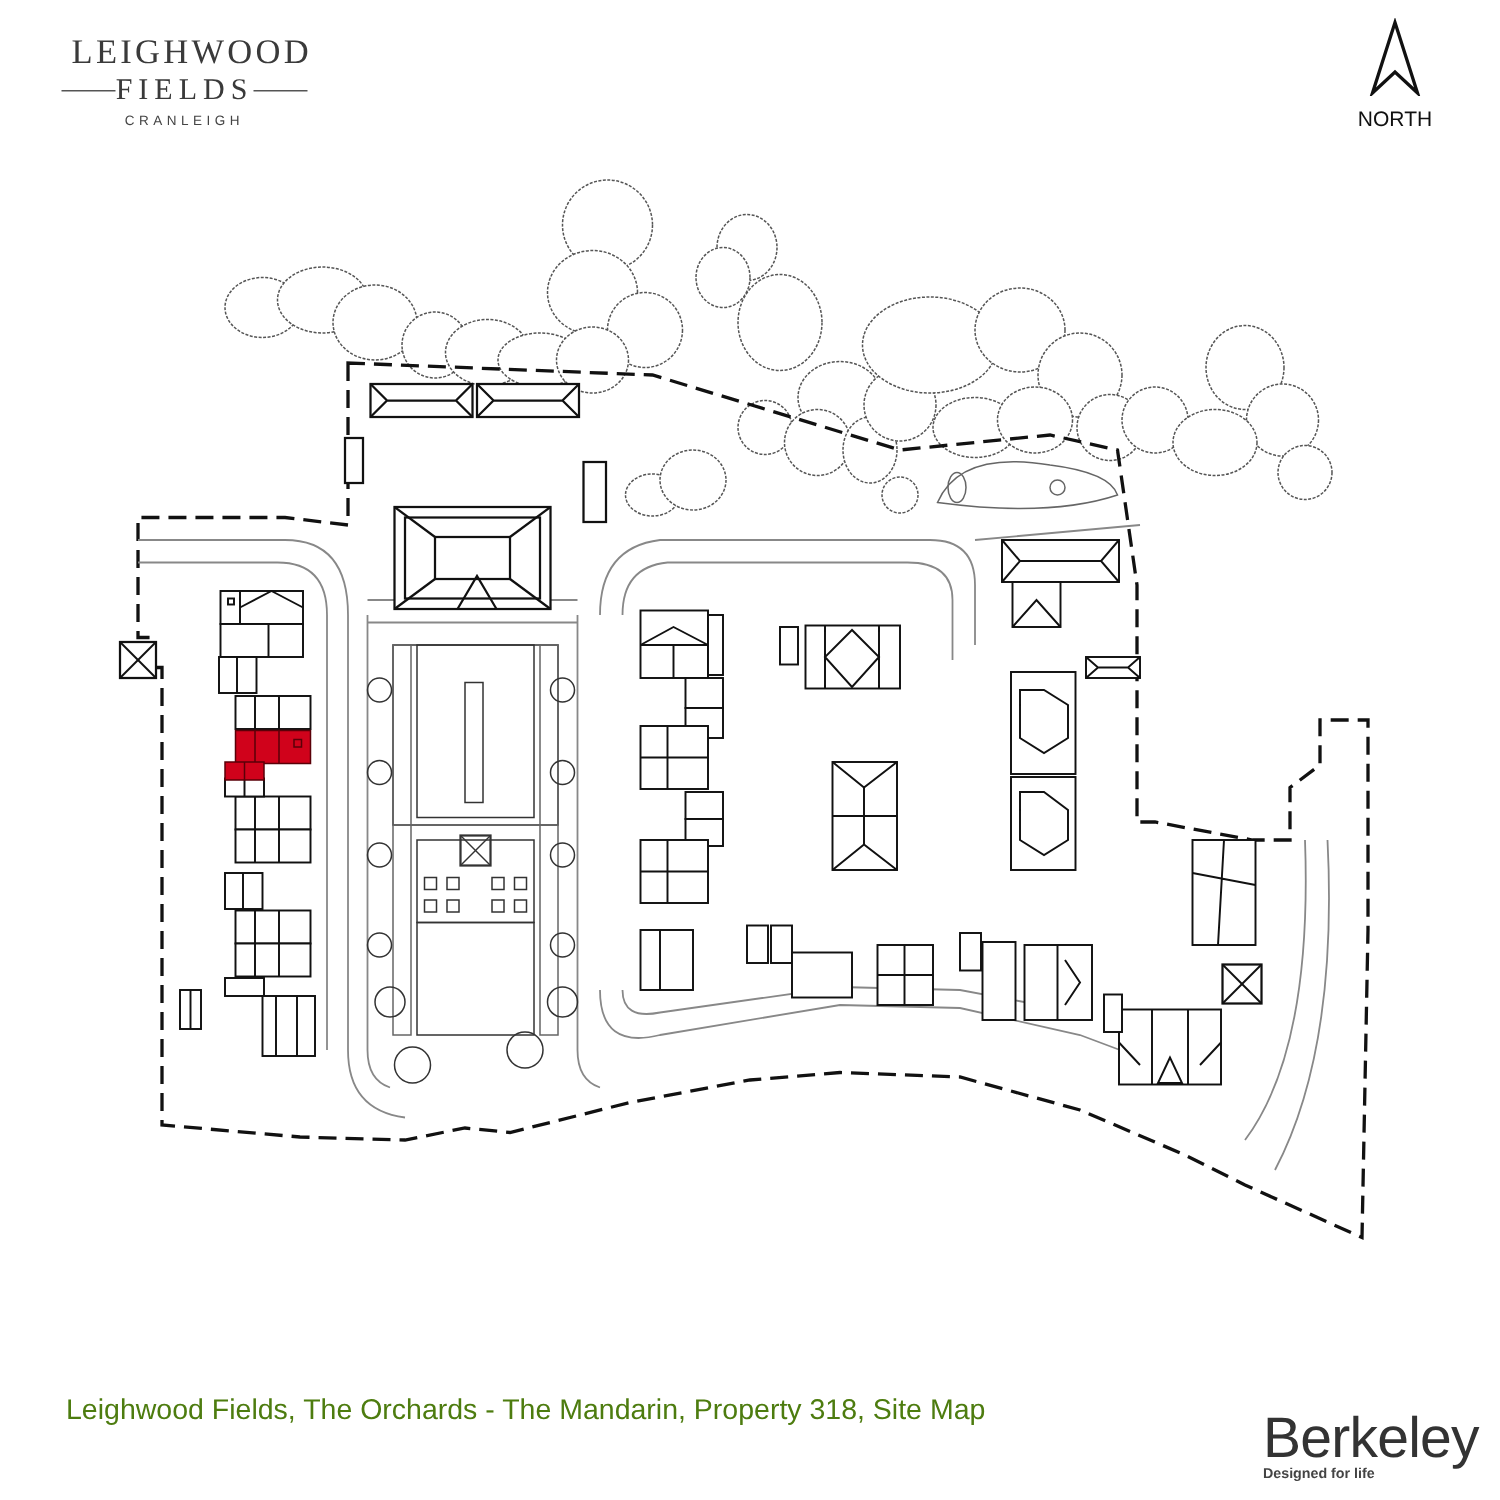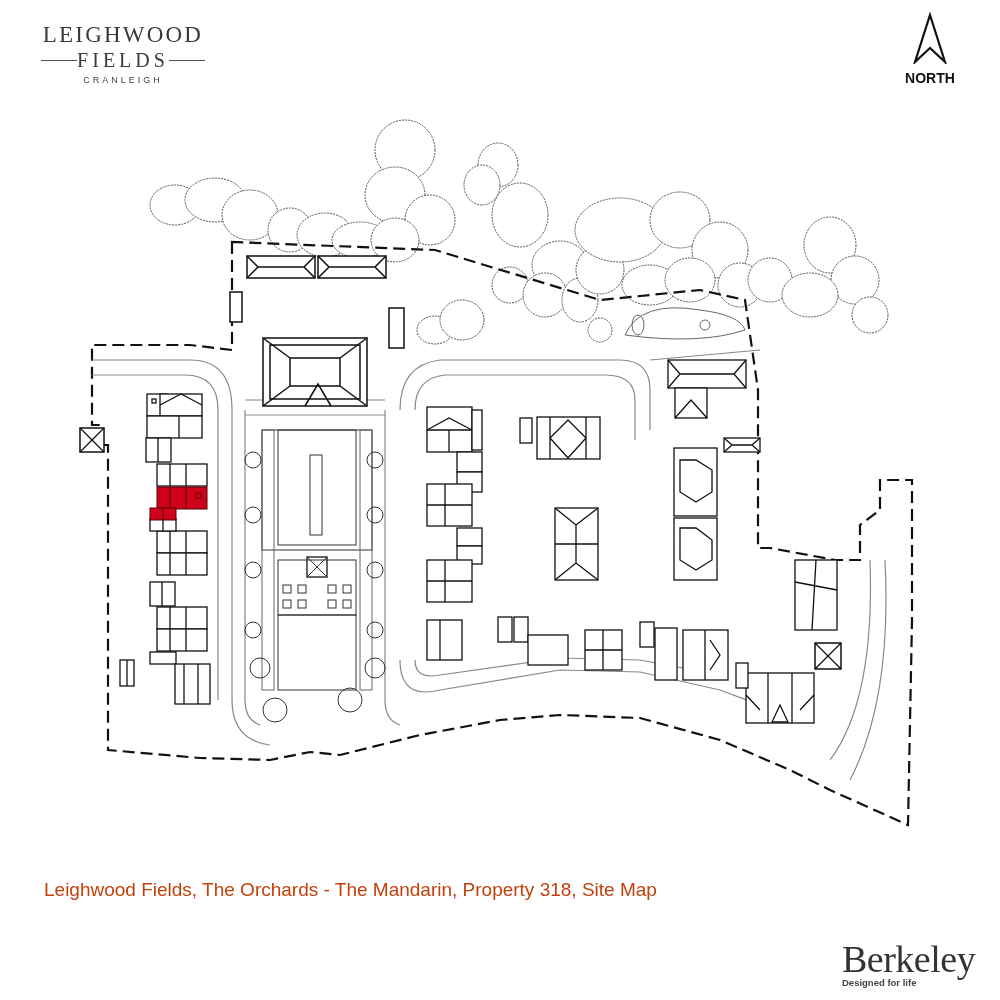--- a/index.html
+++ b/index.html
@@ -1,27 +1,27 @@
 <!DOCTYPE html>
 <html><head>
 <meta charset="utf-8">
 <style>
   html, body { margin:0; padding:0; background:#ffffff; }
   body { width:1000px; height:1000px; position:relative; overflow:hidden; font-family:"Liberation Sans", sans-serif; }
   .logo { position:absolute; left:38px; top:22px; width:170px; text-align:center; color:#3a3a3a; font-family:"Liberation Serif", serif; }
-  .logo .l1 { font-size:23px; letter-spacing:2.2px; line-height:26px; }
+  .logo .l1 { font-size:23px; letter-spacing:2.2px; line-height:26px;text-align:right; }
   .logo .l2 { font-size:20px; letter-spacing:4px; line-height:24px; display:flex; align-items:center; justify-content:center; gap:0; }
   .logo .l2 .rule { display:inline-block; width:36px; height:1px; background:#555; }
   .logo .l3 { font-family:"Liberation Sans", sans-serif; font-size:9px; letter-spacing:3px; margin-top:3px; color:#444; }
   .north { position:absolute; left:895px; top:12px; width:70px; text-align:center; }
-  .north .lbl { font-weight:bold; font-size:14px; color:#111; margin-top:2px; }
+  .north .lbl { font-weight:normal; font-size:14px; color:#111; margin-top:2px; }
   .map { position:absolute; left:0; top:0; }
-  .caption { position:absolute; left:44px; top:879px; font-size:19px; color:#c2410c; white-space:nowrap; }
+  .caption { position:absolute; left:44px; top:930px; font-size:19px; color:#4d7c0f; white-space:nowrap; }
   .brand { position:absolute; left:842px; top:940px; color:#333; }
-  .brand .name { font-family:Liberation Serif, serif; font-size:38px; line-height:38px; letter-spacing:-0.5px;text-align:center; }
+  .brand .name { font-family:Liberation Sans, sans-serif; font-size:38px; line-height:38px; letter-spacing:-0.5px;text-align:center; }
   .brand .tag { font-size:9.5px; margin-top:-1px; color:#444;font-weight:bold; }
 </style>
 </head>
 <body>
 
 <div class="logo">
   <div class="l1">LEIGHWOOD</div>
   <div class="l2">
     <span class="rule"></span>
     <span>FIELDS</span>

